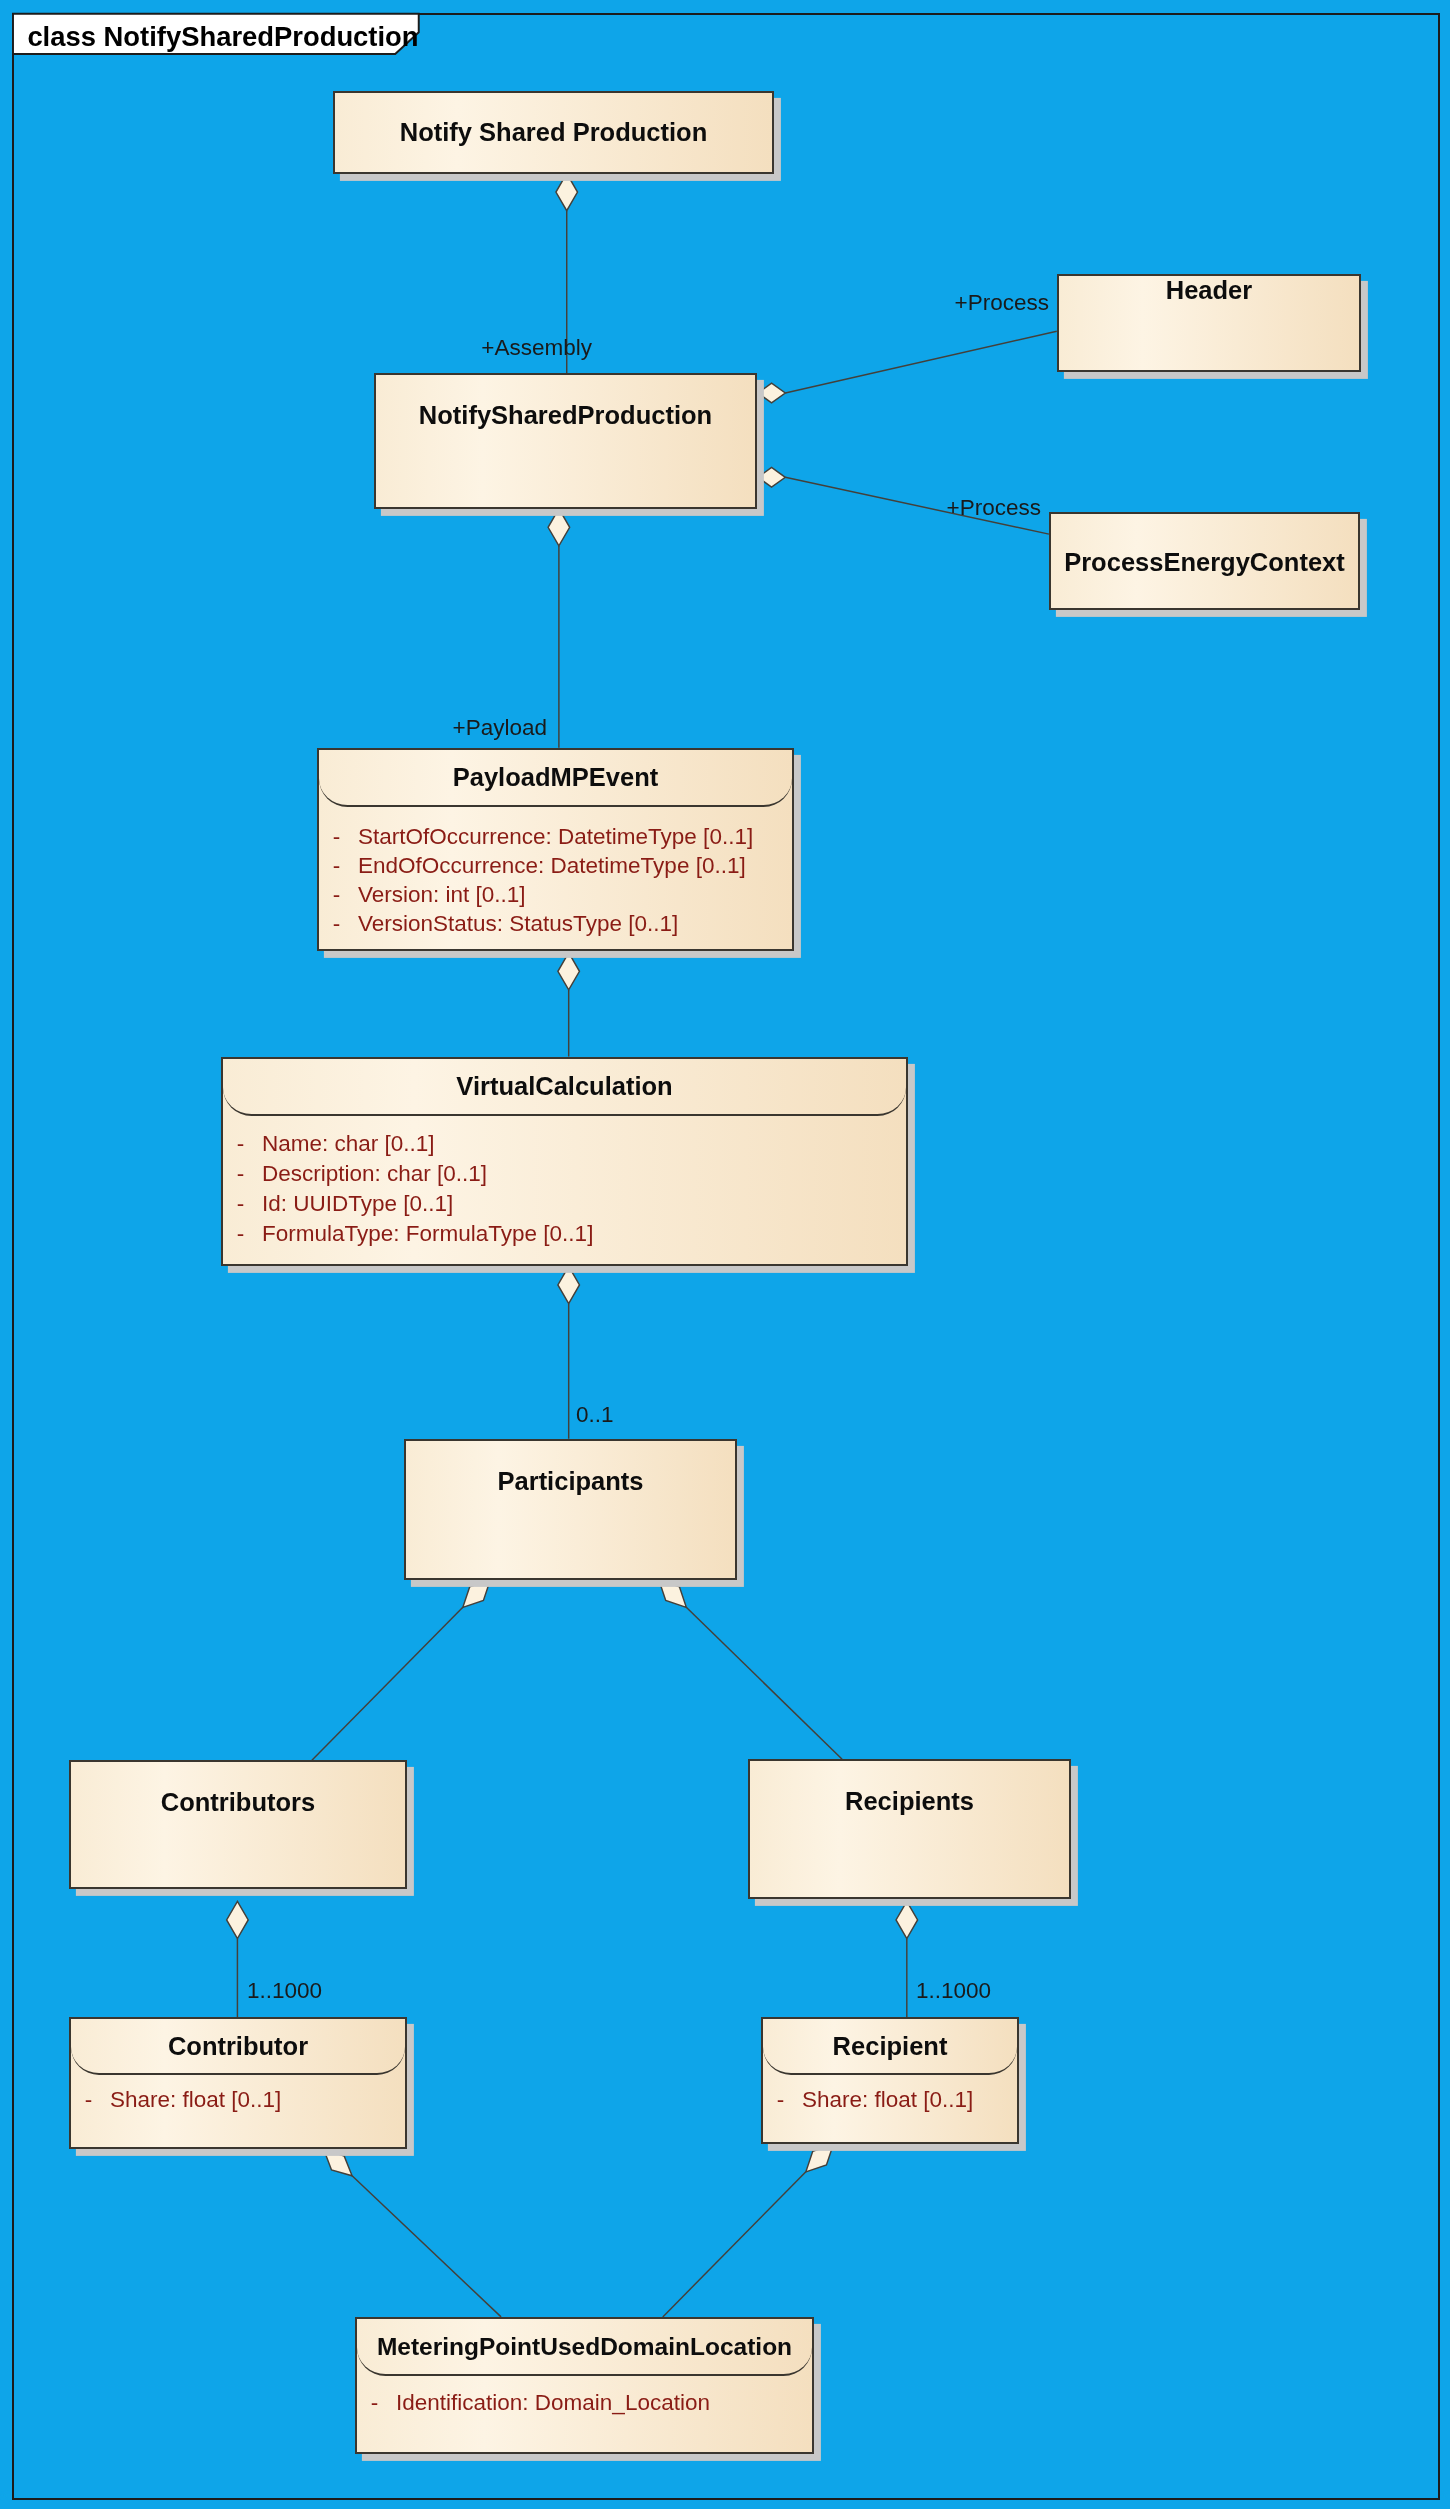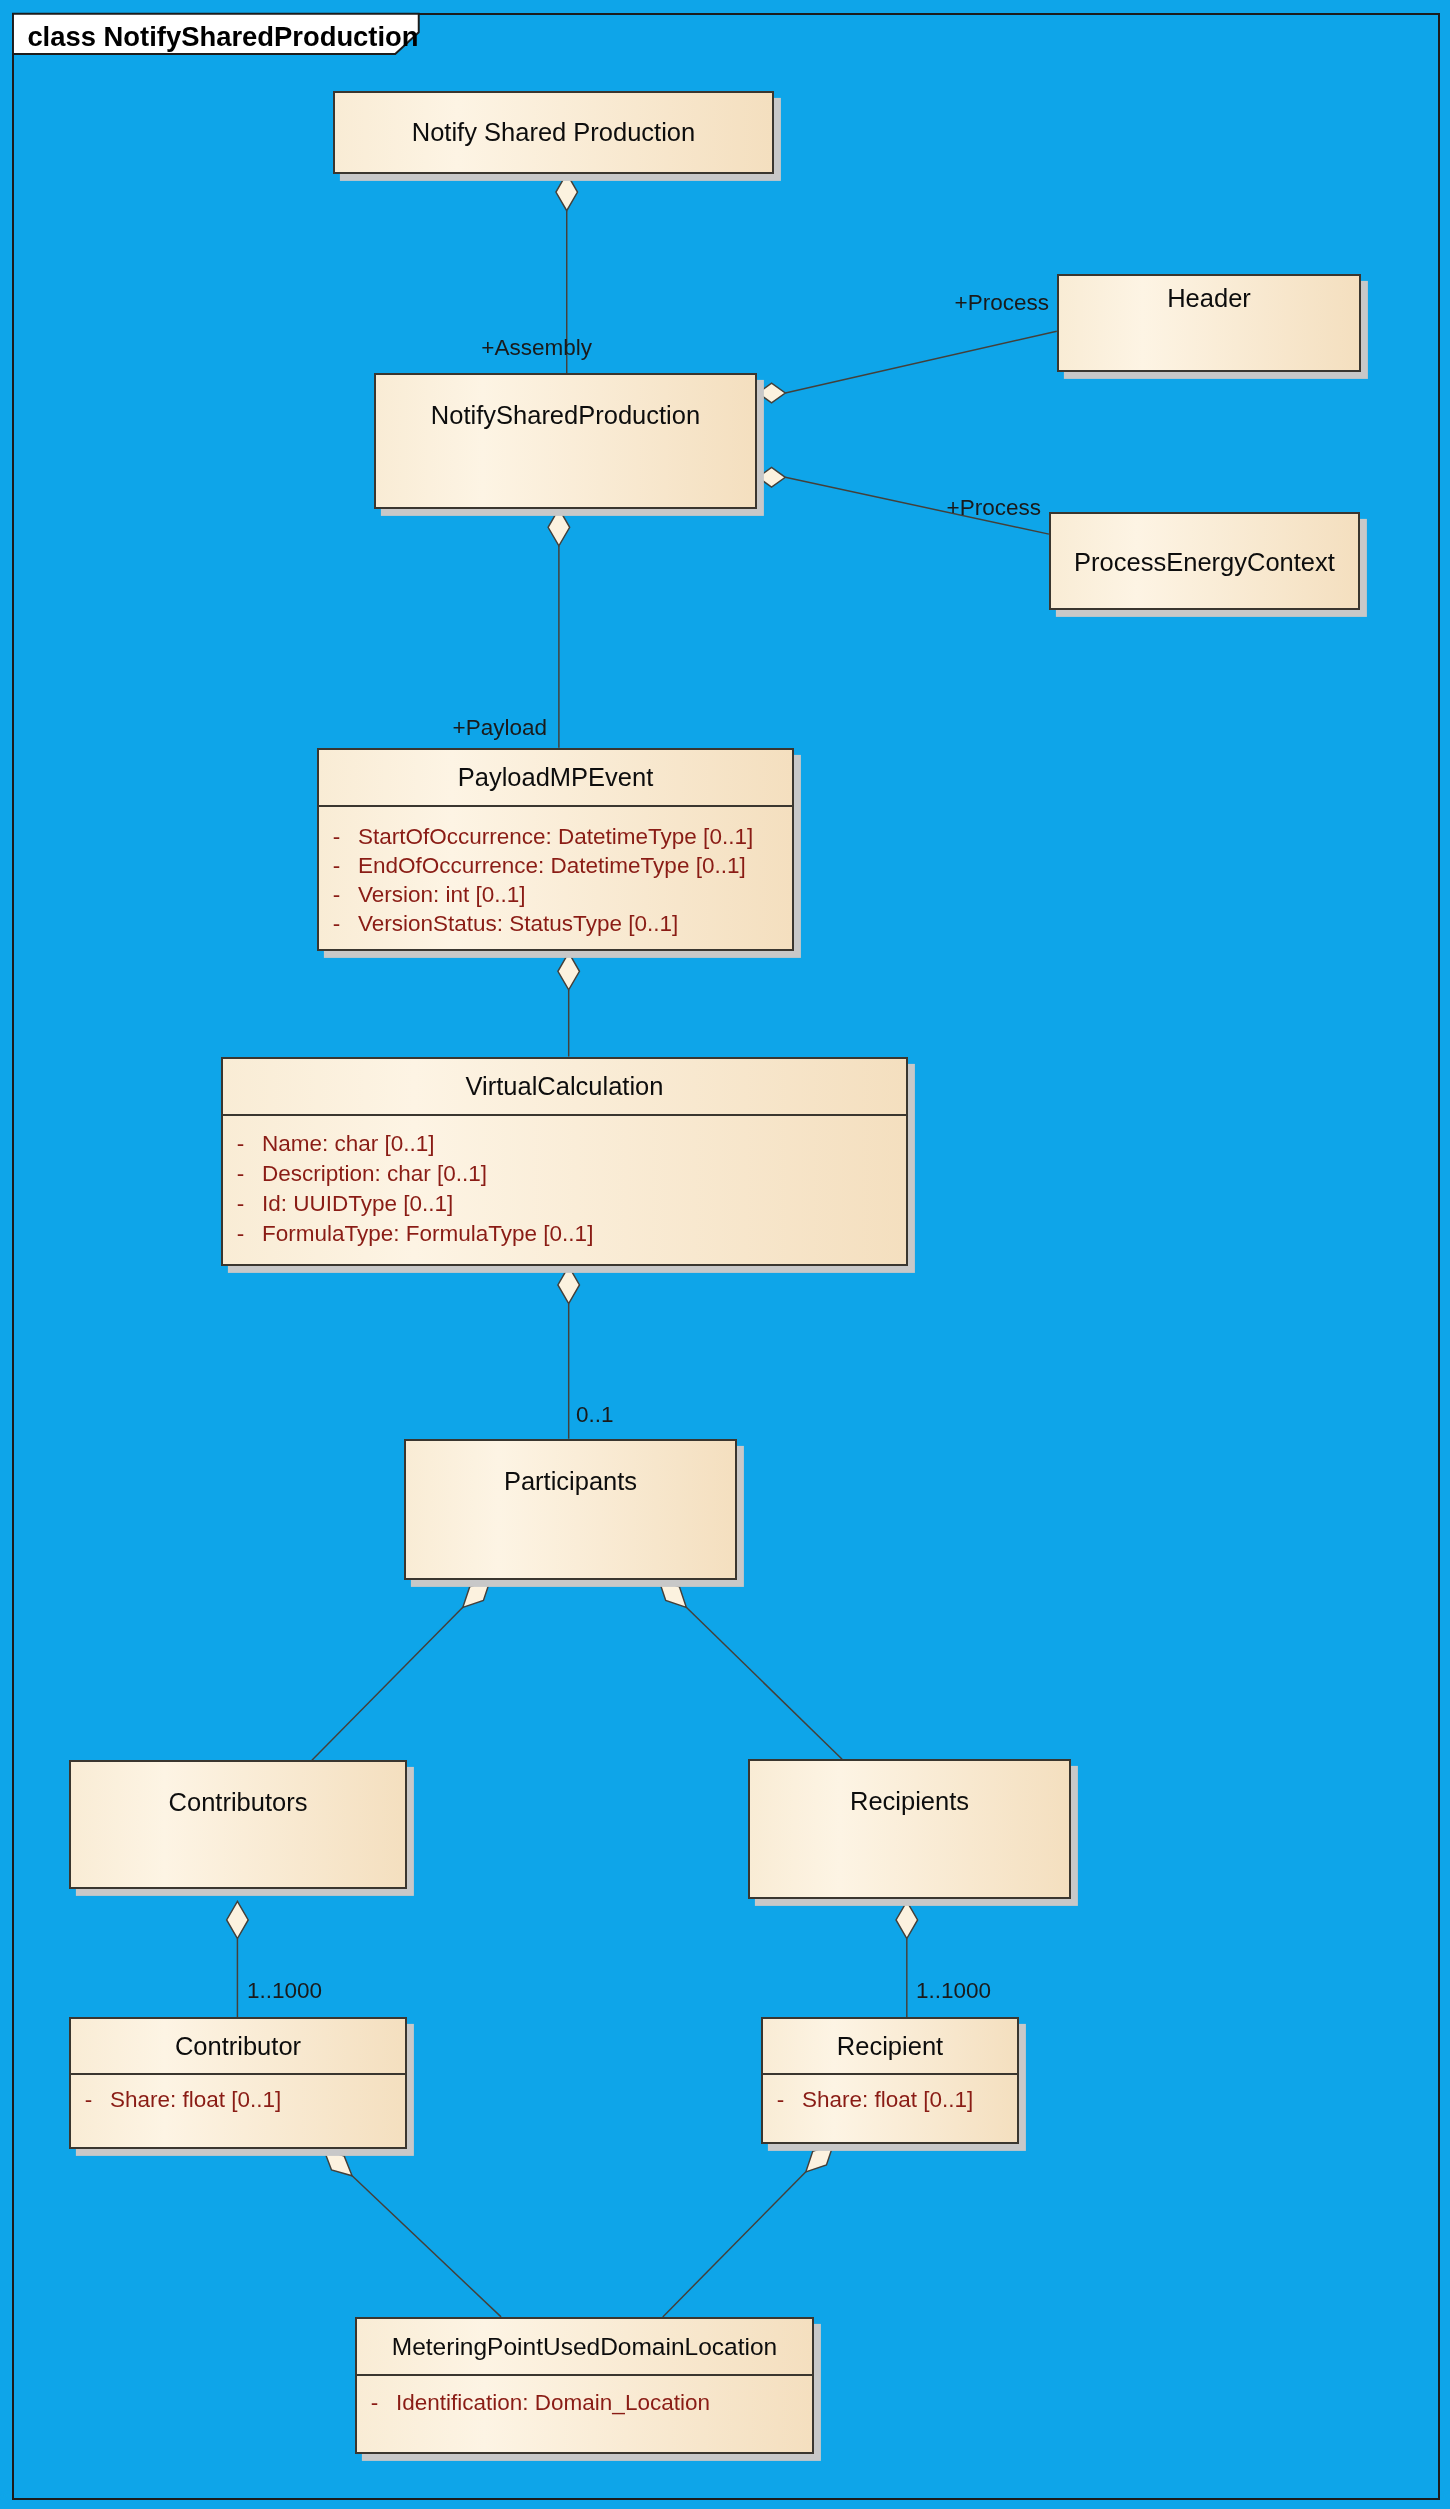--- a/index.html
+++ b/index.html
@@ -22,23 +22,23 @@
   
   .uml-class{
     position:absolute;
     border:2px solid #3a362f;
     background:linear-gradient(90deg,#f9ecd5 0%,#fdf4e4 28%,#f4dfbf 100%);
     box-shadow:6.9px 6.9px 0 #c8c8c8;
     box-sizing:border-box;
     display:flex;flex-direction:column;
   }
   .uml-title{
-    font-size:25.5px;font-weight:normal;color:#0d0d0d;
+    font-size:25.5px;font-weight:bold;color:#0d0d0d;
     display:flex;align-items:center;justify-content:center;
-    text-align:center;white-space:nowrap;
+    text-align:center;white-space:nowrap;border-radius:31px;
   }
   .uml-class.no-attrs .uml-title{flex:1;}
   .uml-class.has-attrs .uml-title{border-bottom:2px solid #3a362f;box-sizing:border-box;}
   .uml-attrs{flex:1;}
   .attr-row{
     font-size:22.5px;color:#8a1c15;line-height:29px;white-space:nowrap;
     display:flex;
   }
   .attr-bullet{width:39px;padding-left:13.7px;box-sizing:border-box;}
   
@@ -100,21 +100,21 @@
 
   <div class="uml-class no-attrs" style="left:333px;top:91px;width:441px;height:83px;">
     <div class="uml-title">Notify Shared Production</div>
   </div>
 
   <div class="uml-class no-attrs" style="left:374px;top:373px;width:383px;height:136px;">
     <div class="uml-title" style="align-items:flex-start;padding-top:25.5px;">NotifySharedProduction</div>
   </div>
 
   <div class="uml-class no-attrs" style="left:1057px;top:274px;width:304px;height:98px;">
-    <div class="uml-title" style="align-items:flex-start;padding-top:8px;">Header</div>
+    <div class="uml-title" style="align-items:flex-start;padding-top:0;">Header</div>
   </div>
 
   <div class="uml-class no-attrs" style="left:1049px;top:512px;width:311px;height:98px;">
     <div class="uml-title" style="align-items:flex-start;padding-top:34px;text-align:center;">ProcessEnergyContext</div>
   </div>
 
   <div class="uml-class has-attrs" style="left:317px;top:748px;width:477px;height:203px;">
     <div class="uml-title" style="height:57px;">PayloadMPEvent</div>
     <div class="uml-attrs" style="padding-top:14.7px;">
       <div class="attr-row">

